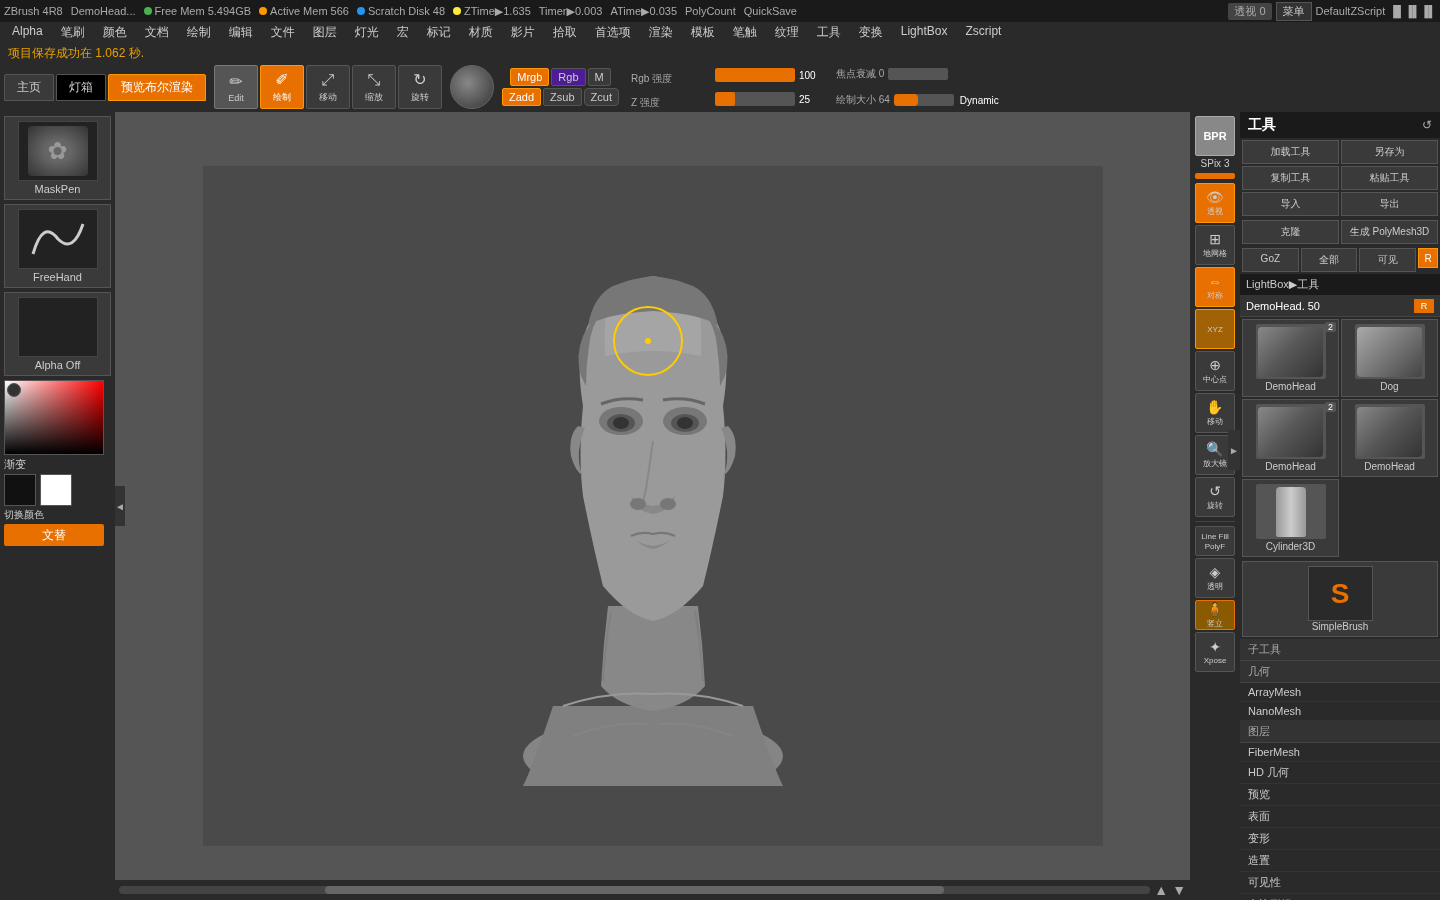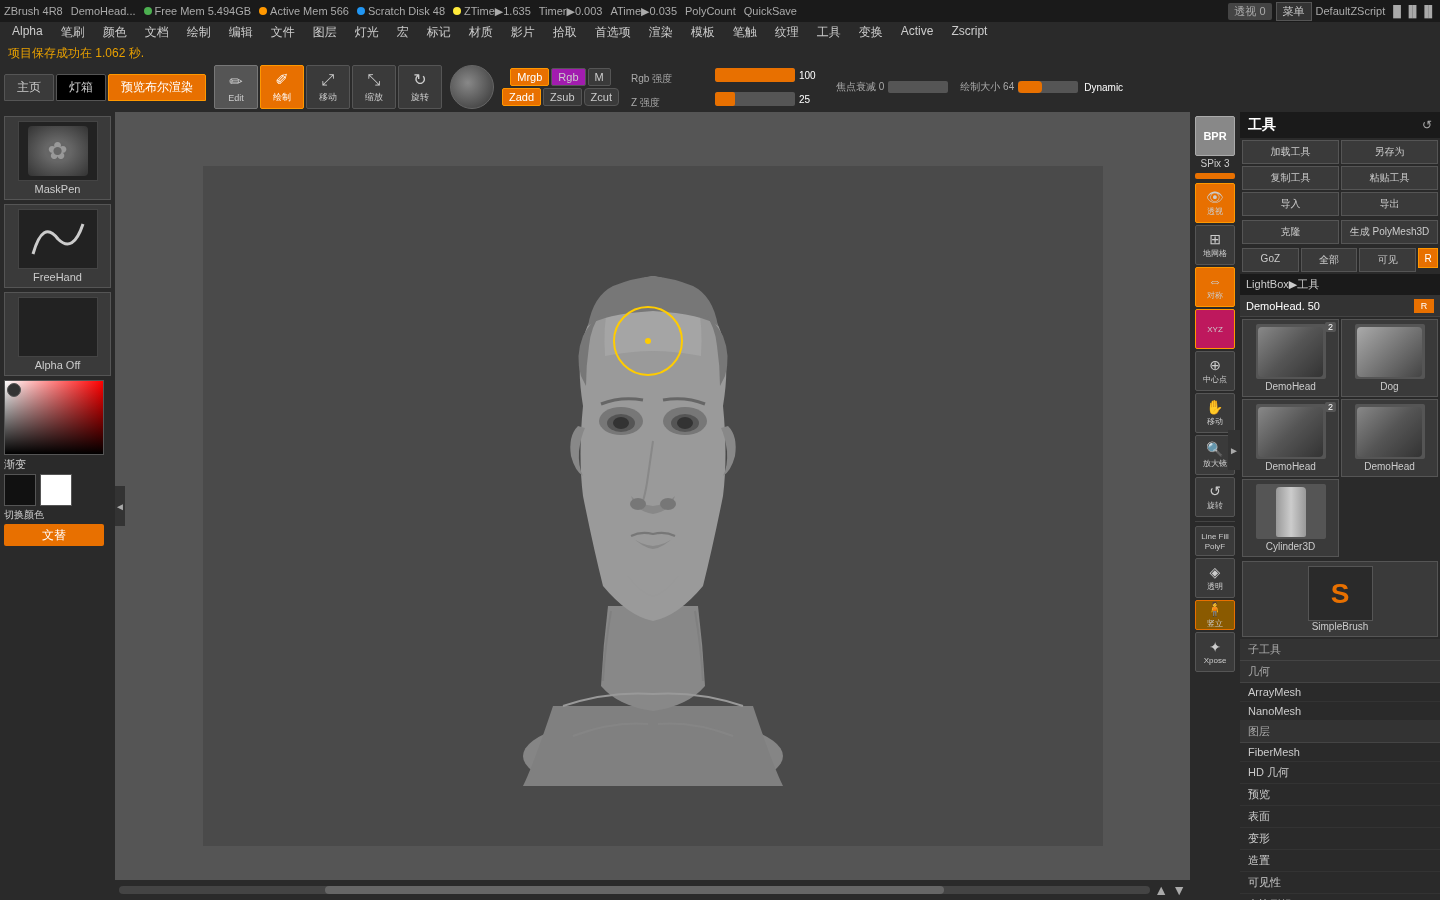--- a/index.html
+++ b/index.html
@@ -125,21 +125,21 @@
       position: relative;
       overflow: hidden;
     }
     .slider-fill {
       height: 100%;
       background: #e87000;
       border-radius: 2px;
     }
     .slider-val { color: #fff; font-size: 10px; width: 25px; }
 
-    .focal-group { display: flex; flex-direction: row; font-size: 10px; gap: 12px; text-align: center; }
+    .focal-group { display: flex; flex-direction: column; font-size: 10px; gap: 12px; text-align: center; }
     .focal-row { display: flex; align-items: center; gap: 4px; }
     .focal-slider {
       width: 60px;
       height: 12px;
       background: #555;
       border-radius: 2px;
     }
 
     
     #main {
@@ -537,21 +537,21 @@
   <div class="menu-item">材质</div>
   <div class="menu-item">影片</div>
   <div class="menu-item">拾取</div>
   <div class="menu-item">首选项</div>
   <div class="menu-item">渲染</div>
   <div class="menu-item">模板</div>
   <div class="menu-item">笔触</div>
   <div class="menu-item">纹理</div>
   <div class="menu-item">工具</div>
   <div class="menu-item">变换</div>
-  <div class="menu-item">Active</div>
+  <div class="menu-item">LightBox</div>
   <div class="menu-item">Zscript</div>
 </div>
 
 <div id="savebar">
   <span>项目保存成功在 1.062 秒.</span>
 </div>
 
 <div id="toolbar">
 
   <div class="tool-group">
@@ -581,21 +581,21 @@
       <span class="tool-icon">↻</span>
       <span class="tool-label">旋转</span>
     </div>
   </div>
 
   <div class="brush-preview" style="margin:0 4px;"></div>
 
   <div class="tool-group" style="flex-direction:column;gap:2px;">
     <div style="display:flex;gap:2px;">
       <div style="padding:2px 6px;background:#e87000;border:1px solid #ff9800;color:#fff;font-size:11px;cursor:pointer;border-radius:2px;">Mrgb</div>
-      <div style="padding:2px 6px;background:#a21caf;border:1px solid #555;color:#ccc;font-size:11px;cursor:pointer;border-radius:2px;">Rgb</div>
+      <div style="padding:2px 6px;background:#4c1d95;border:1px solid #555;color:#ccc;font-size:11px;cursor:pointer;border-radius:2px;">Rgb</div>
       <div style="padding:2px 6px;background:#3a3a3a;border:1px solid #555;color:#ccc;font-size:11px;cursor:pointer;border-radius:2px;">M</div>
     </div>
     <div style="display:flex;gap:2px;">
       <div style="padding:2px 6px;background:#e87000;border:1px solid #ff9800;color:#fff;font-size:11px;cursor:pointer;border-radius:2px;">Zadd</div>
       <div style="padding:2px 6px;background:#3a3a3a;border:1px solid #555;color:#ccc;font-size:11px;cursor:pointer;border-radius:2px;">Zsub</div>
       <div style="padding:2px 6px;background:#3a3a3a;border:1px solid #555;color:#ccc;font-size:11px;cursor:pointer;border-radius:4px;">Zcut</div>
     </div>
   </div>
 
   <div class="slider-group" style="margin-left:8px;">
@@ -771,21 +771,21 @@
     <div class="rt-btn">
       <span class="rt-icon">⊞</span>
       <span class="rt-label">地网格</span>
     </div>
 
     <div class="rt-btn active">
       <span class="rt-icon">⇔</span>
       <span class="rt-label">对称</span>
     </div>
 
-    <div class="rt-btn active" style="background:#be185d;border-color:#ff9800;">
+    <div class="rt-btn active" style="background:#a16207;border-color:#ff9800;">
       <span class="rt-label">XYZ</span>
     </div>
 
     <div class="rt-btn">
       <span class="rt-icon">⊕</span>
       <span class="rt-label">中心点</span>
     </div>
 
     <div class="rt-btn">
       <span class="rt-icon">✋</span>

